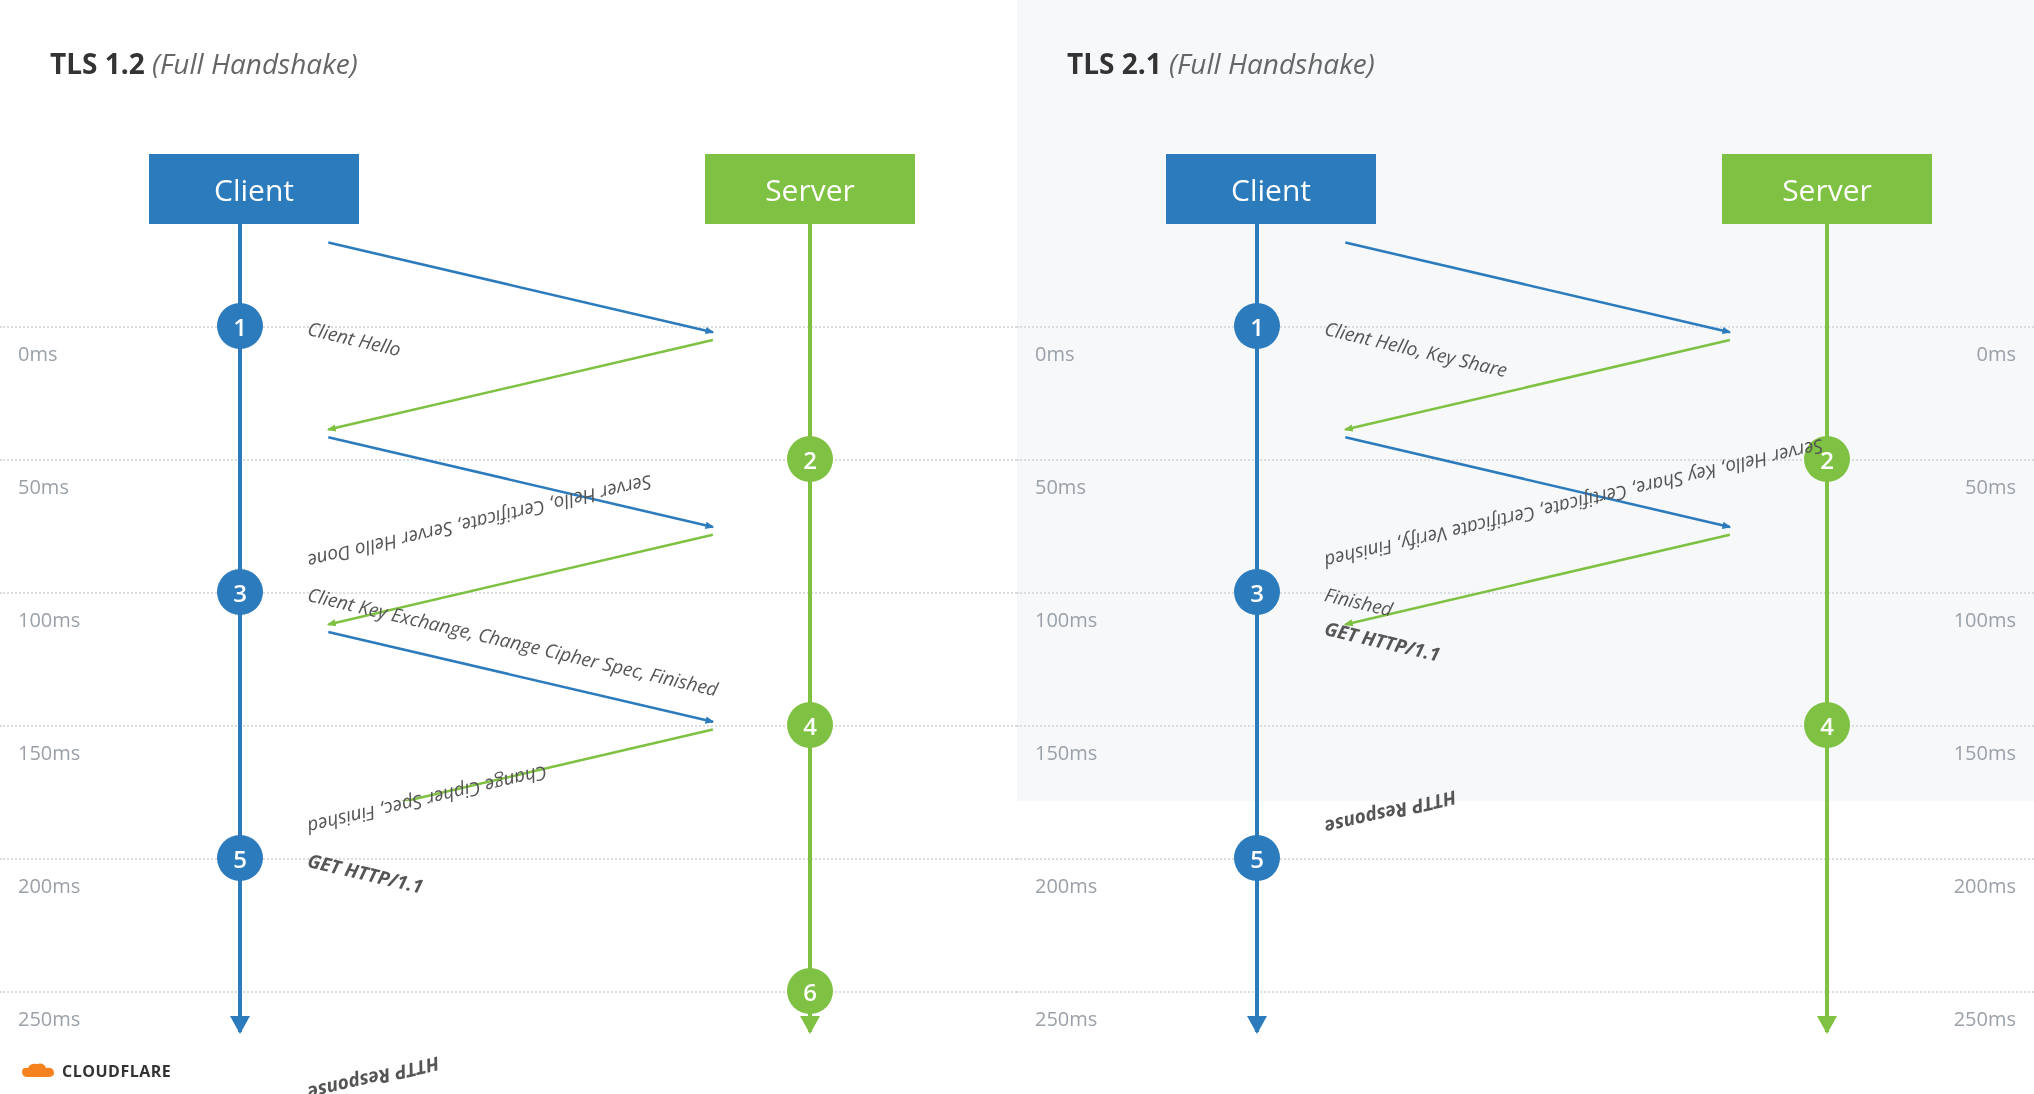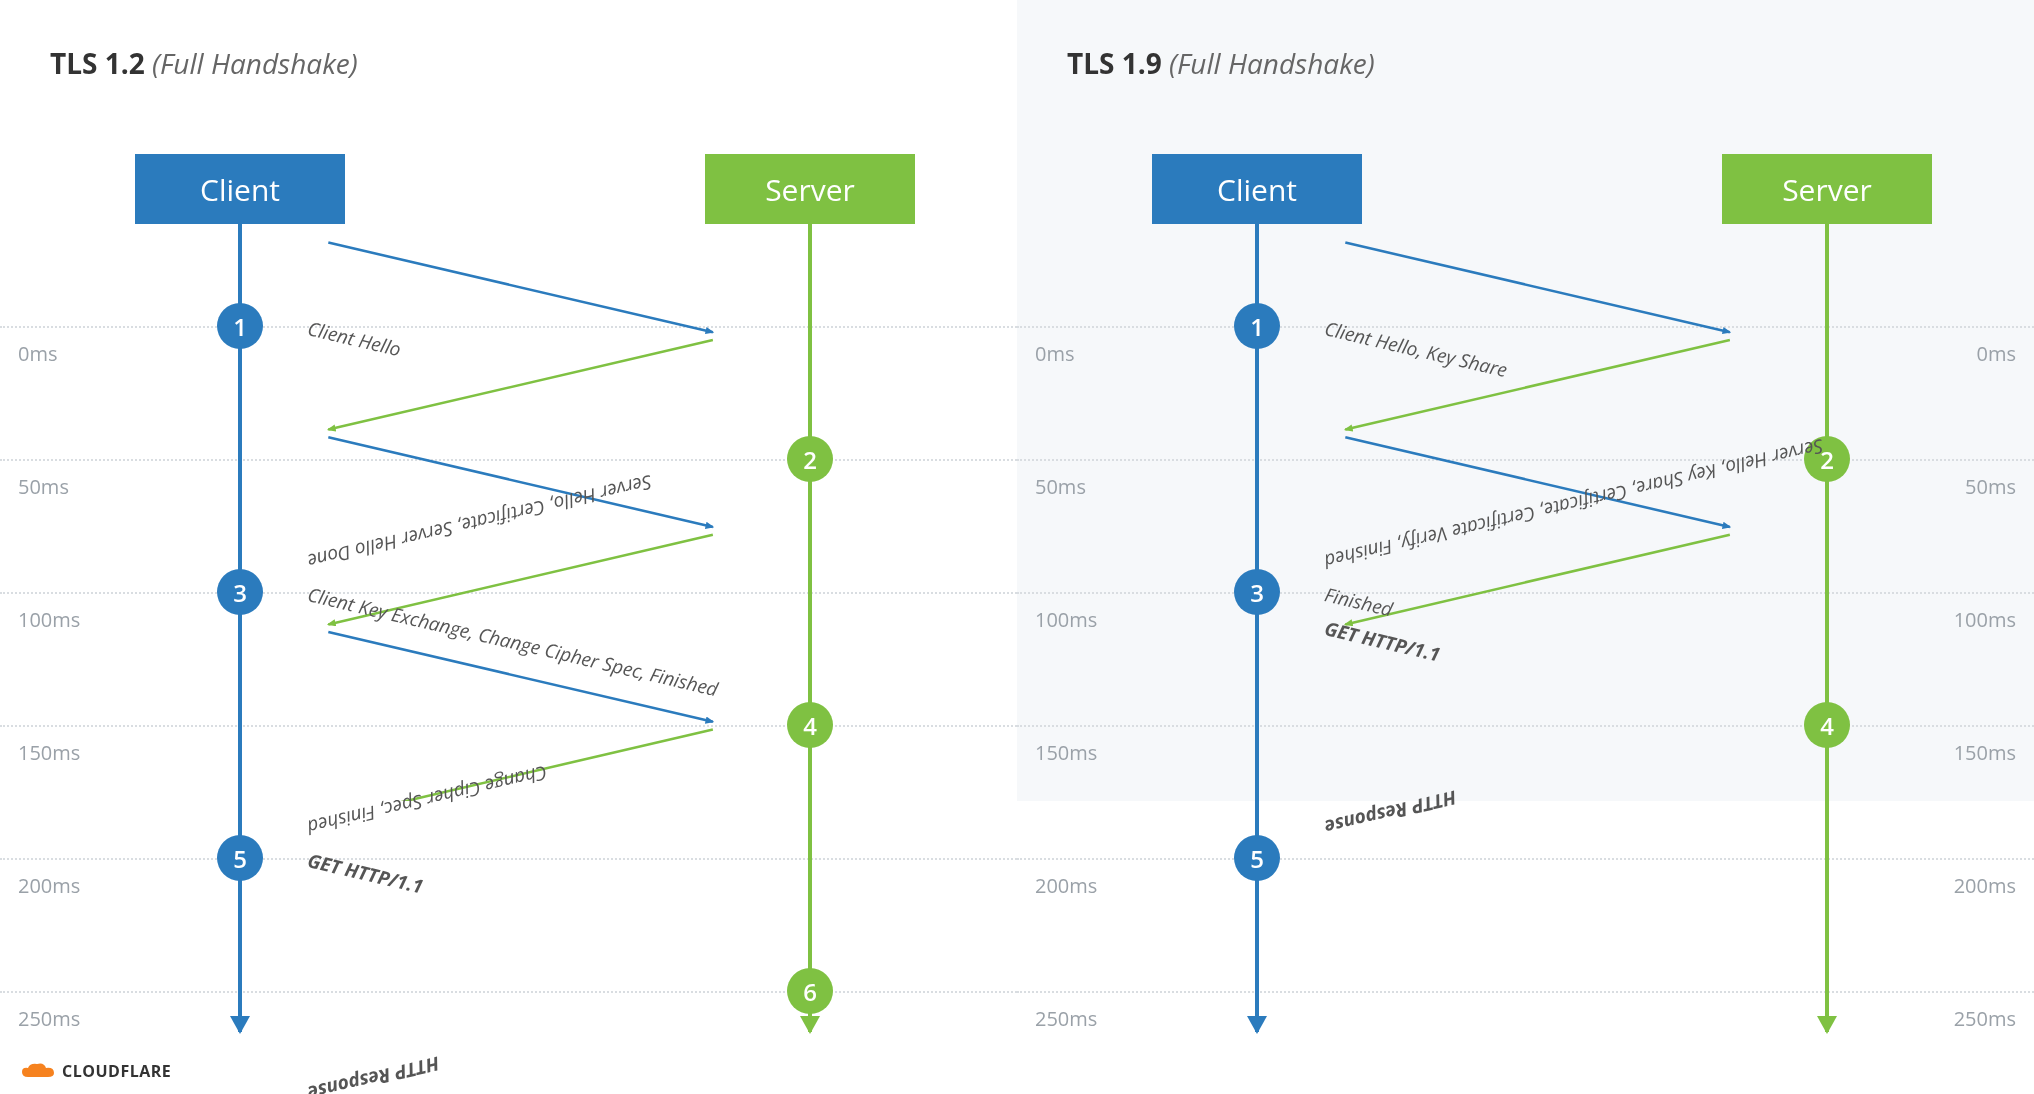--- a/index.html
+++ b/index.html
@@ -5,21 +5,21 @@
   * { margin:0; padding:0; box-sizing:border-box; }
   body { font-family:"Open Sans","Helvetica Neue",Arial,sans-serif; color:#333; }
   .stage { position:relative; width:2034px; height:1094px; background:#fff; overflow:hidden; }
   .panel { position:absolute; top:0; height:801px; }
   .panel.left  { left:0;   width:1017px; background:#fff; }
   .panel.right { left:1017px; width:1017px; background:#f6f8fa; }
   .title { position:absolute; top:44px; left:50px; font-size:28px; color:#333; }
   .title b { font-weight:700; }
   .title i { font-style:italic; font-weight:400; color:#666; }
   .actor { position:absolute; top:154px; width:210px; height:70px; display:flex; align-items:center; justify-content:center; color:#fff; font-size:30px; }
-  .actor.client { background:#2b7bbd; }
+  .actor.client { background:#2b7bbd;margin-left:14px; }
   .actor.server { background:#7fc142;text-align:right; }
   .lifeline { position:absolute; top:224px; width:4px; height:808px; }
   .lifeline.client { background:#2b7bbd; }
   .lifeline.server { background:#7fc142; }
   .lifeline .arrowdown { position:absolute; bottom:-2px; left:-8px; width:0; height:0; border-left:10px solid transparent; border-right:10px solid transparent; }
   .lifeline.client .arrowdown { border-top:18px solid #2b7bbd; }
   .lifeline.server .arrowdown { border-top:18px solid #7fc142; }
   .timelabel { position:absolute; font-size:20px; color:#9aa1a8; }
   .gridline { position:absolute; left:0; width:100%; height:0; border-top:2px dotted #d9dde1; }
   .node { position:absolute; width:46px; height:46px; border-radius:50%; display:flex; align-items:center; justify-content:center; color:#fff; font-size:24px; font-weight:600; z-index:10; }
@@ -79,21 +79,21 @@
         <line x1="787.6016521759387" y1="996.2262811589476" x2="262.39834782406126" y2="1118.7737188410524" stroke="#7fc142" stroke-width="3.5" marker-end="url(#ah-tls12-server)"></line>
       </svg>
       <div class="node client" style="left: 217px; top: 303px;">1</div>
       <div class="node server" style="left: 787px; top: 436px;">2</div>
       <div class="node client" style="left: 217px; top: 569px;">3</div>
       <div class="node server" style="left: 787px; top: 702px;">4</div>
       <div class="node client" style="left: 217px; top: 835px;">5</div>
       <div class="node server" style="left: 787px; top: 968px;">6</div>
     </div>
     <div class="panel right">
-      <div class="title"><b>TLS 1.9</b> <i>(Full Handshake)</i></div>
+      <div class="title"><b>TLS 2.1</b> <i>(Full Handshake)</i></div>
       <div class="gridline" style="top: 326px;"></div>
       <div class="timelabel" style="left: 18px; top: 340px;">0ms</div>
       <div class="timelabel" style="right: 18px; top: 340px;">0ms</div>
       <div class="gridline" style="top: 459px;"></div>
       <div class="timelabel" style="left: 18px; top: 473px;">50ms</div>
       <div class="timelabel" style="right: 18px; top: 473px;">50ms</div>
       <div class="gridline" style="top: 592px;"></div>
       <div class="timelabel" style="left: 18px; top: 606px;">100ms</div>
       <div class="timelabel" style="right: 18px; top: 606px;">100ms</div>
       <div class="gridline" style="top: 725px;"></div>

